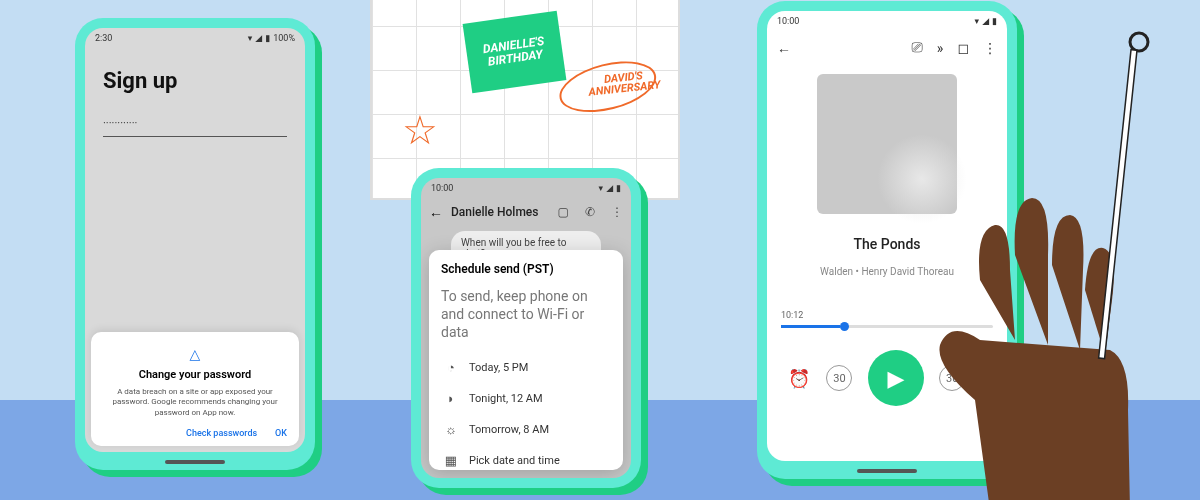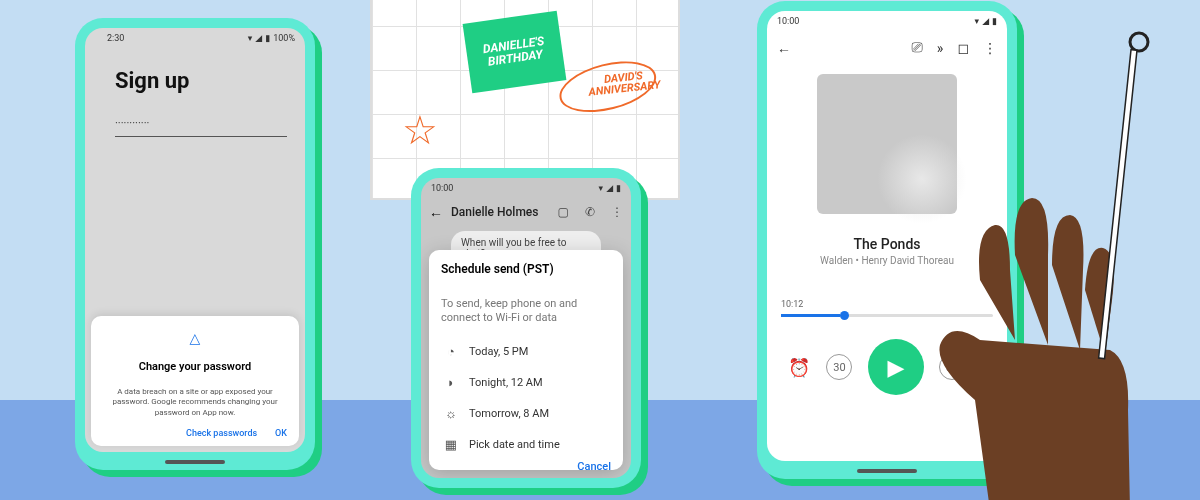--- a/index.html
+++ b/index.html
@@ -50,33 +50,33 @@
     font-size: 9px;
     padding: 6px 10px;
     height: 20px;
   }
   .sb-icons { display: flex; gap: 3px; align-items: center; }
   .sb-icons span { font-size: 9px; }
 
   
   #p1shadow { left: 82px; top: 25px; width: 240px; height: 452px; }
   #p1 { left: 75px; top: 18px; width: 240px; height: 452px; }
-  #p1 .screen { background: #d9d9d9; padding-left: 12px; }
+  #p1 .screen { background: #d9d9d9; }
   .signup { padding: 20px 18px; color: #111; }
   .signup h2 { font-size: 22px; font-weight: 700; margin-bottom: 18px; }
   .field { border-bottom: 1px solid #555; font-size: 11px; padding: 6px 0; margin-bottom: 14px; color:#333; }
   .sheet1 {
     position: absolute; left: 6px; right: 6px; bottom: 6px;
     background: #fff; border-radius: 10px;
     padding: 14px 12px 8px 12px;
     text-align: center;
     box-shadow: 0 -2px 8px rgba(0,0,0,.1);
   }
   .sheet1 .warn { color: #1a73e8; font-size: 14px; }
-  .sheet1 h4 { font-size: 11px; font-weight: 600; margin: 14px 0; }
+  .sheet1 h4 { font-size: 11px; font-weight: 600; margin: 6px 0; }
   .sheet1 p { font-size: 8px; color: #555; line-height: 1.3; }
   .sheet1 .actions { display: flex; justify-content: flex-end; gap: 18px; margin-top: 10px; }
   .sheet1 .actions span { font-size: 9px; color: #1a73e8; font-weight: 500; }
 
   
   .calwrap {
     position: absolute; left: 370px; top: -20px; width: 310px; height: 220px;
     background: #fff; border: 2px solid #ddd;
   }
   .calgrid {
@@ -118,36 +118,36 @@
   .chathdr .back { font-size:14px; }
   .chathdr .name { font-size:12px; font-weight:500; flex:1; color:#222;}
   .chathdr .ic { font-size:12px; margin-left:8px; color:#444;}
   .msgbub { background:#eee; border-radius:14px; padding:6px 10px; margin:5px 30px 5px 30px; font-size:10px; color:#444;}
   .sheet2 {
     position:absolute; left:8px; right:8px; bottom:8px; top:72px;
     background:#fff; border-radius:10px; padding:12px;
     box-shadow:0 4px 20px rgba(0,0,0,.2);
   }
   .sheet2 h4 { font-size:12px; font-weight:600; }
-  .sheet2 .sub { font-size:11px; color:#777; margin:21px 0 10px 0; line-height:1.3;}
+  .sheet2 .sub { font-size:14px; color:#777; margin:11px 0 10px 0; line-height:1.3;}
   .optrow { display:flex; align-items:center; gap:10px; padding:8px 2px; font-size:11px; color:#333;}
   .optrow .oi { width:16px; text-align:center; color:#555; font-size:13px;}
   .cancel { text-align:right; color:#1a73e8; font-size:11px; font-weight:500; }
 
   
   #p3shadow { left: 764px; top: 8px; width: 260px; height: 478px; }
   #p3 { left: 757px; top: 1px; width: 260px; height: 478px; }
   #p3 .screen { background: #fff; }
   .tophdr { display:flex; align-items:center; padding:8px 10px; gap:14px;}
   .tophdr .sp { flex:1; }
   .tophdr .ic3 { font-size:14px; color:#333;}
   .art { width:140px; height:140px; background:#c9c9c9; border-radius:6px; margin:10px auto 0 auto; position:relative;}
   .ripple { position:absolute; right:-10px; bottom:-10px; width:90px;height:90px;border-radius:50%;background:radial-gradient(circle,#e8e8e8 0%, rgba(232,232,232,0) 70%);}
   .ttl { text-align:center; font-size:14px; font-weight:500; margin-top:22px; color:#222;}
-  .auth { text-align:center; font-size:10px; color:#888; margin-top:3px;}
+  .auth { text-align:center; font-size:10px; color:#888; margin-top:14px;}
   .progress { margin:26px 14px 0 14px; }
   .time { font-size:9px; color:#666;}
   .bar { height:3px; background:#ddd; border-radius:2px; position:relative; margin-top:3px;}
   .bar .fill { position:absolute; left:0; top:0; bottom:0; width:28%; background:#1a73e8;}
   .bar .knob { position:absolute; left:28%; top:-3px; width:9px;height:9px;border-radius:50%;background:#1a73e8;}
   .controls { display:flex; justify-content:space-around; align-items:center; margin-top:22px; padding:0 14px;}
   .ctl { color:#666; font-size:18px;}
   .play { width:56px;height:56px;border-radius:50%;background:#1fce84;display:flex;align-items:center;justify-content:center;color:#fff;font-size:22px;}
 
   

